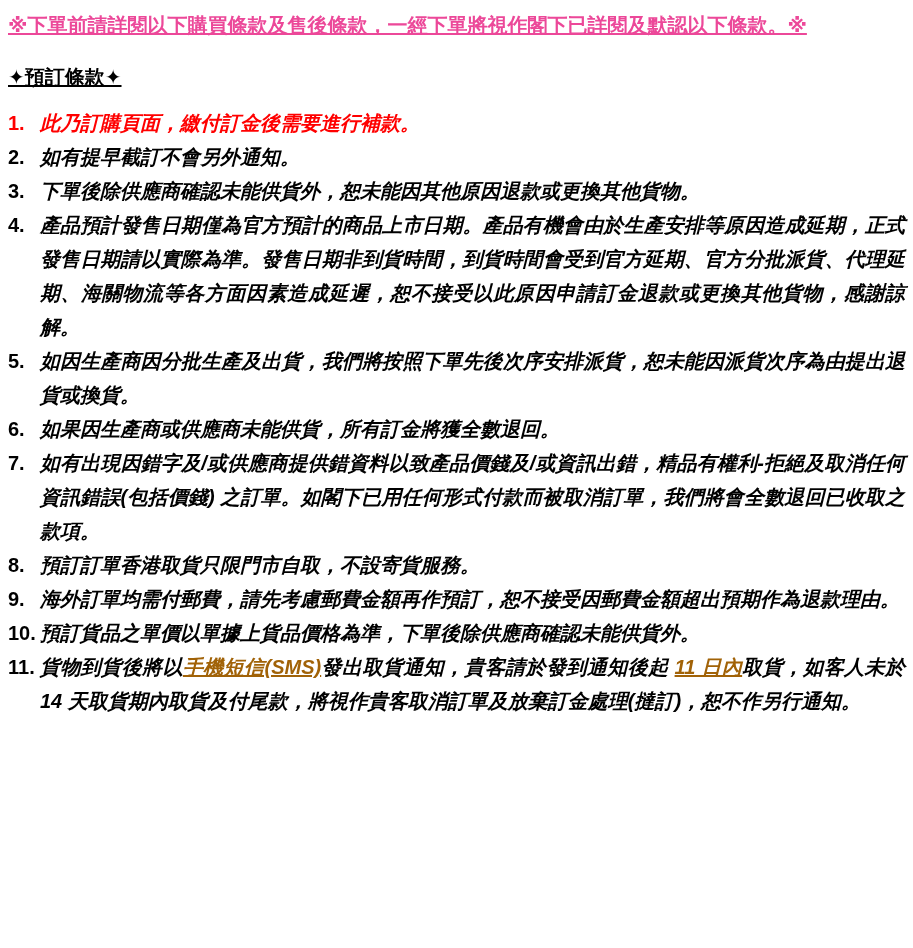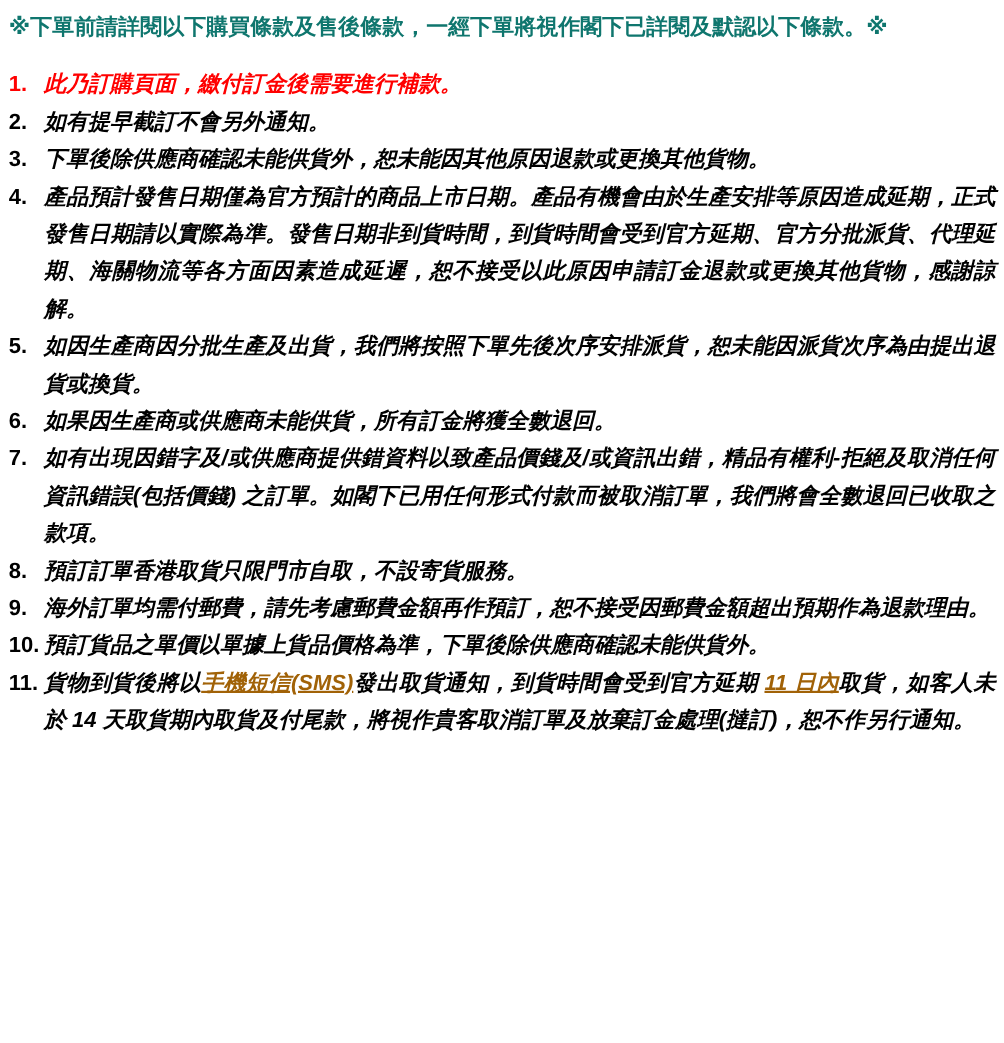--- a/index.html
+++ b/index.html
@@ -13,21 +13,22 @@
     font-weight: bold;
     color: #000000;
     font-size: 20px;
     line-height: 34px;
   }
   .page {
     padding: 8px 8px 10px 8px;
     box-sizing: border-box;
   }
   .doc-title {
-    color: #0f766e;
+    color: #ec4899;
+    text-decoration: underline;
     margin-bottom: 18px;
   }
   .section-title {
     color: #000000;
     text-decoration: underline;
     margin-bottom: 12px;
     display: inline-block;
   }
   .terms-list {
     margin: 0;
@@ -58,20 +59,23 @@
     cursor: pointer;
   }
 </style>
 </head>
 <body>
 
 <div class="page">
 
   <div class="doc-title">※下單前請詳閱以下購買條款及售後條款，一經下單將視作閣下已詳閱及默認以下條款。※</div>
 
+  <div>
+    <span class="section-title">✦預訂條款✦</span>
+  </div>
 
   <div class="terms-list">
       <div class="term red">
         <span class="term-num">1.</span>
         <span class="term-text"><span>此乃訂購頁面，繳付訂金後需要進行補款。</span></span>
       </div>
       <div class="term">
         <span class="term-num">2.</span>
         <span class="term-text"><span>如有提早截訂不會另外通知。</span></span>
       </div>
@@ -102,17 +106,17 @@
       <div class="term">
         <span class="term-num">9.</span>
         <span class="term-text"><span>海外訂單均需付郵費，請先考慮郵費金額再作預訂，恕不接受因郵費金額超出預期作為退款理由。</span></span>
       </div>
       <div class="term">
         <span class="term-num">10.</span>
         <span class="term-text"><span>預訂貨品之單價以單據上貨品價格為準，下單後除供應商確認未能供貨外。</span></span>
       </div>
       <div class="term">
         <span class="term-num">11.</span>
-        <span class="term-text"><span>貨物到貨後將以</span><span class="red-u">手機短信(SMS)</span><span>發出取貨通知，到貨時間會受到官方延期 </span><span class="red-u">11 日內</span><span>取貨，如客人未於 14 天取貨期內取貨及付尾款，將視作貴客取消訂單及放棄訂金處理(撻訂)，恕不作另行通知。</span></span>
+        <span class="term-text"><span>貨物到貨後將以</span><span class="red-u">手機短信(SMS)</span><span>發出取貨通知，貴客請於發到通知後起 </span><span class="red-u">11 日內</span><span>取貨，如客人未於 14 天取貨期內取貨及付尾款，將視作貴客取消訂單及放棄訂金處理(撻訂)，恕不作另行通知。</span></span>
       </div>
     </div>
 
 </div>
 
 </body></html>

